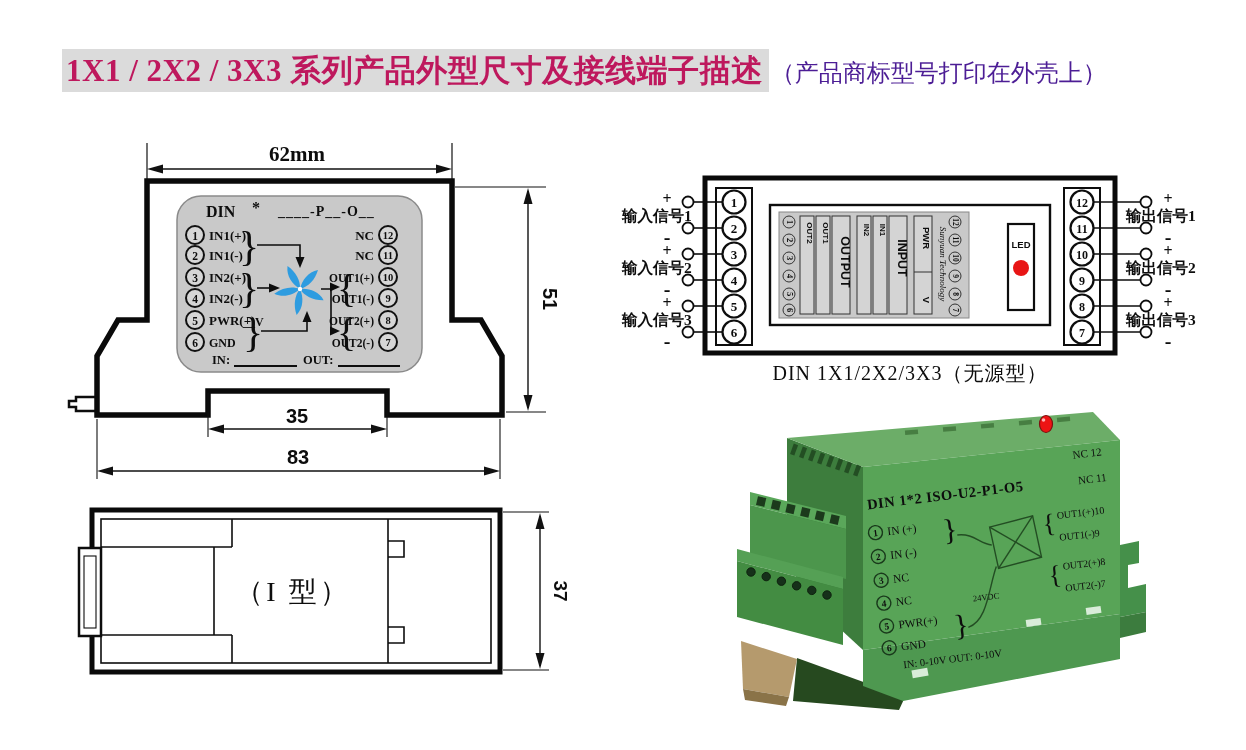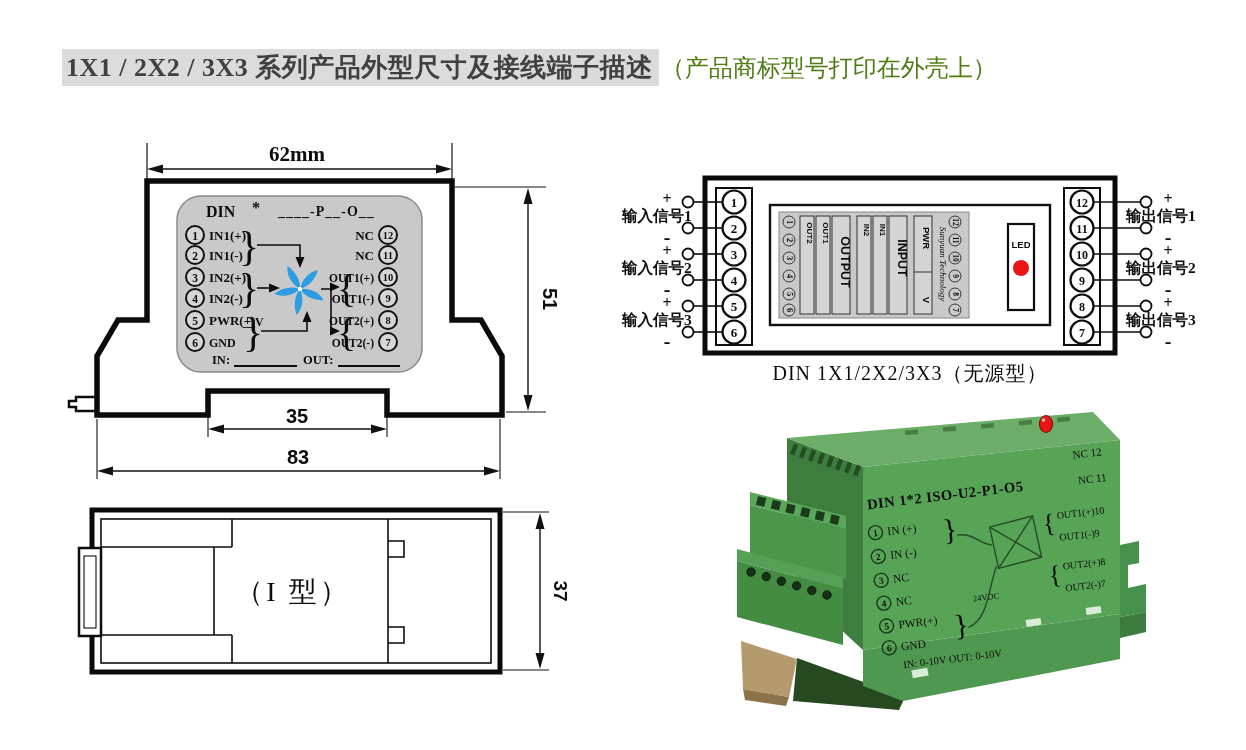--- a/index.html
+++ b/index.html
@@ -1,21 +1,21 @@
 <!DOCTYPE html>
 <html><head>
 <meta charset="utf-8">
 <style>
   html,body{margin:0;padding:0;background:#ffffff;}
   .page{position:relative;width:1246px;height:750px;background:#fff;overflow:hidden;
         font-family:"Liberation Serif",serif;}
   .title{position:absolute;left:62px;top:50px;white-space:nowrap;}
-  .title .hl{background:#dbdbdb;font-weight:bold;font-size:26px;color:#404040;
+  .title .hl{background:#dbdbdb;font-weight:bold;font-size:31px;color:#be185d;
              padding:4px 6px 4px 4px;letter-spacing:0.5px;}
-  .title .sfx{font-weight:400;font-size:24px;color:#4d7c0f;margin-left:2px;}
+  .title .sfx{font-weight:400;font-size:24px;color:#4c1d95;margin-left:2px;}
   svg{position:absolute;left:0;top:0;}
   text{font-family:"Liberation Serif",serif;fill:#0d0d0d;}
   .sans{font-family:"Liberation Sans",sans-serif;}
 </style>
 </head>
 <body>
 
 <div class="page">
 
   <div class="title">

